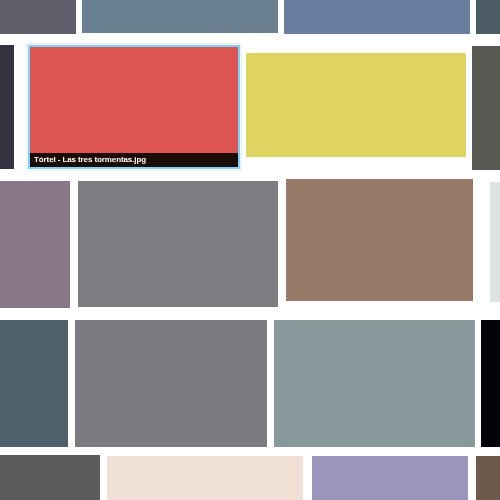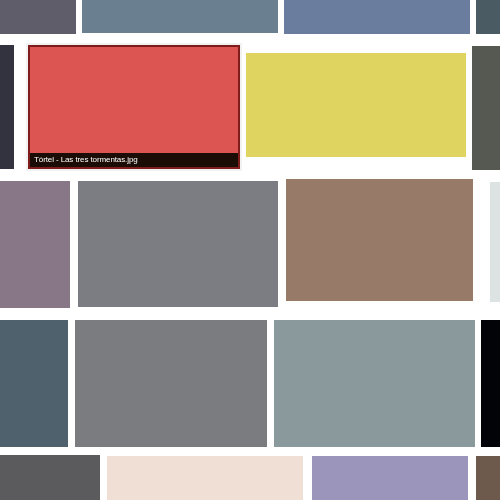--- a/index.html
+++ b/index.html
@@ -27,22 +27,23 @@
 
   .tile .swatch {
     position: absolute;
     inset: 0;
     box-sizing: border-box;
   }
 
   
   .tile.selected {
     box-shadow: 0 0 0 2px #f2f2f2;
-    background: #7f1d1d;
+    background: #7dd3fc;
     padding: 2px;
+    font-weight: bold;
   }
   .tile.selected .swatch {
     inset: 2px;
   }
 
   .caption {
     position: absolute;
     left: 2px;
     right: 2px;
     bottom: 2px;

